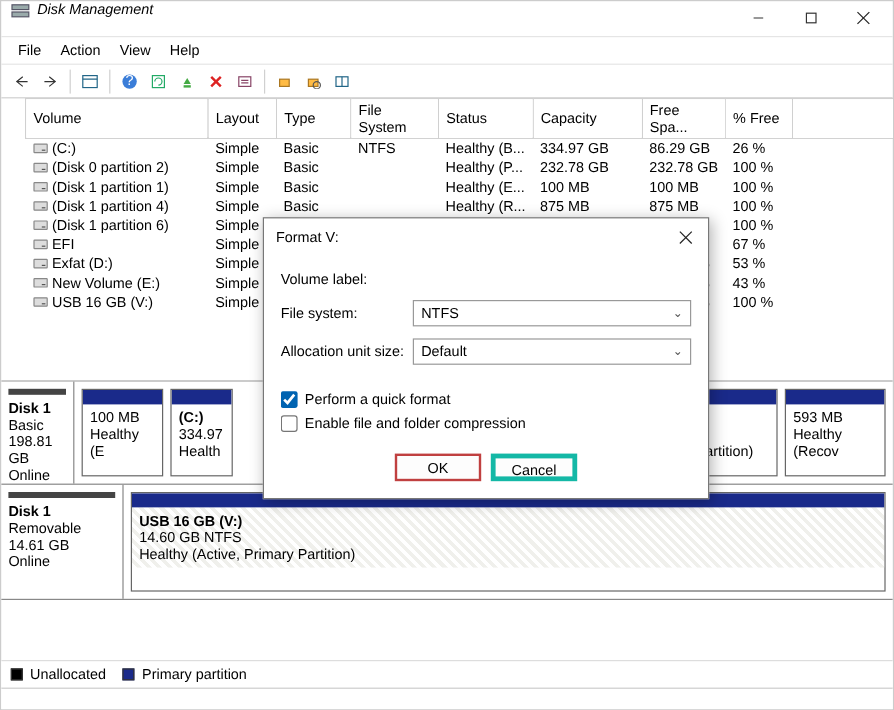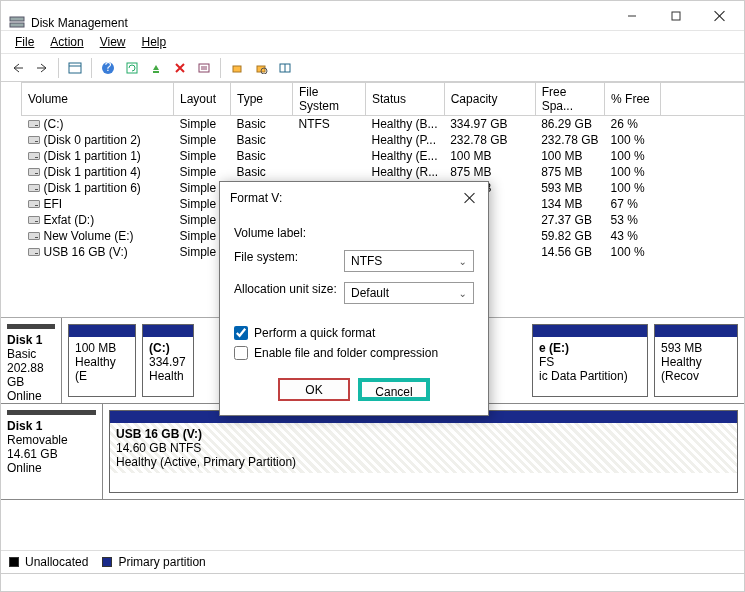--- a/index.html
+++ b/index.html
@@ -1,22 +1,22 @@
 <!DOCTYPE html>
 <html><head>
 <meta charset="utf-8">
 <style>
 * { box-sizing: border-box; margin: 0; padding: 0; font-family: "Segoe UI", Tahoma, sans-serif; font-size: 12px; }
 body { background: #fff; width: 745px; height: 592px; overflow: hidden; position: relative; border: 1px solid #ccc; }
-.titlebar { height: 30px; display: flex; align-items: flex-end; padding: 0 2px; border-bottom: 1px solid #e5e5e5; }
+.titlebar { height: 30px; display: flex; align-items: flex-start; padding: 0 2px; border-bottom: 1px solid #e5e5e5; font-style: italic; }
 .titlebar .icon { width: 16px; height: 16px; margin: 0 6px; }
 .titlebar .title { flex: 1; font-size: 12px; }
 .titlebar .wbtn { width: 44px; height: 28px; display: flex; align-items: center; justify-content: center; color: #333; }
 .menubar { padding: 2px 8px; display: flex; gap: 4px; border-bottom: 1px solid #e5e5e5; }
-.menubar .mitem { padding: 2px 6px; text-decoration: underline; }
+.menubar .mitem { padding: 2px 6px; }
 .toolbar { padding: 3px 6px; display: flex; align-items: center; gap: 2px; border-bottom: 1px solid #d0d0d0; height: 28px; }
 .toolbar .tbtn { width: 22px; height: 22px; display: flex; align-items: center; justify-content: center; border: 1px solid transparent; }
 .toolbar .sep { width: 1px; height: 20px; background: #d0d0d0; margin: 0 3px; }
 .vol-table { width: 100%; border-collapse: collapse; margin-left: 20px; }
 .vol-table th { text-align: left; font-weight: normal; background: #fff; border: 1px solid #d0d0d0; padding: 2px 6px; font-size: 12px; position: relative; }
 .vol-table td { padding: 1px 6px; white-space: nowrap; overflow: hidden; text-overflow: ellipsis; }
 .vol-table td:first-child { display: flex; align-items: center; gap: 4px; }
 .drive-icon { width: 12px; height: 8px; background: #ddd; border: 1px solid #888; border-radius: 1px; display: inline-block; position: relative; flex-shrink: 0; }
 .drive-icon::after { content: ''; position: absolute; bottom: 1px; right: 1px; width: 3px; height: 1px; background: #555; }
 .volumes { height: 236px; overflow: auto; border-bottom: 1px solid #aaa; }
@@ -27,25 +27,25 @@
 .disk-parts { flex: 1; display: flex; padding: 6px; gap: 6px; }
 .part-box { border: 1px solid #666; padding: 0; overflow: hidden; font-size: 11px; }
 .part-box .bar { height: 12px; background: #1a2a8a; }
 .part-box .inner { padding: 4px 6px; }
 .part-box.hatch .inner { background-image: repeating-linear-gradient(45deg, #fff, #fff 3px, #f0f0ec 3px, #f0f0ec 6px); }
 .legend { position: absolute; bottom: 18px; left: 0; right: 0; padding: 4px 8px; font-size: 12px; display: flex; align-items: center; gap: 6px; border-top: 1px solid #ddd; background:#fff; }
 .legend .sw { width: 10px; height: 10px; display: inline-block; border: 1px solid #333; }
 .statusbar { position: absolute; bottom: 0; left: 0; right: 0; height: 18px; border-top: 1px solid #ccc; background: #fff; }
 
 
-.dialog { position: absolute; left: 218px; top: 180px; width: 270px; background: #fff; border: 1px solid #777; box-shadow: 2px 2px 12px rgba(0,0,0,0.3); }
+.dialog { position: absolute; left: 218px; top: 180px; width: 372px; background: #fff; border: 1px solid #777; box-shadow: 2px 2px 12px rgba(0,0,0,0.3); }
 .dialog .dlg-title { display: flex; align-items: center; padding: 8px 10px 4px; }
 .dialog .dlg-title .t { flex: 1; font-size: 12px; }
 .dialog .dlg-body { padding: 6px 14px 14px; }
-.dialog .row { display: flex; align-items: flex-start; margin: 10px 0; }
+.dialog .row { display: flex; align-items: center; margin: 10px 0; }
 .dialog .row label { width: 110px; font-size: 12px; }
 .dialog .row input[type=text], .dialog .row .select { flex: 1; border: 1px solid #999; height: 22px; padding: 2px 6px; font-size: 12px; }
 .dialog .row .select { display: flex; align-items: center; justify-content: space-between; }
 .dialog .chk { margin: 6px 0; display: flex; align-items: center; gap: 6px; font-size: 12px; }
 .dialog .chk input[type=checkbox] { width: 14px; height: 14px; accent-color: #0063b1; }
 .dialog .btns { display: flex; justify-content: center; gap: 8px; margin-top: 18px; }
 .dialog .btn { width: 72px; height: 23px; text-align: center; line-height: 20px; font-size: 12px; background: #fdfdfd; border: 4px solid #14b8a6; }
 .dialog .btn.primary { border: 2px solid #c04040; }
 .close-x { width: 16px; height: 16px; position: relative; cursor: pointer; }
 .close-x::before, .close-x::after { content:''; position:absolute; left:7px; top:1px; width:1px; height:14px; background:#222; }
@@ -271,21 +271,21 @@
         </tr>
       </tbody>
 </table>
 </div>
 
 <div class="disk-panel" style="height:86px;">
   <div class="disk-side">
     <div class="stripe"></div>
     <b>Disk 1</b><br>
     <span>Basic</span><br>
-    <span>202.88 GB</span><br>
+    <span>198.81 GB</span><br>
     <span>Online</span>
   </div>
   <div class="disk-parts" id="disk1-parts">
       <div class="part-box" style="width: 68px;">
         <div class="bar"></div>
         <div class="inner">100 MB<br>Healthy (E</div>
       </div>
       <div class="part-box" style="width: 52px;">
         <div class="bar"></div>
         <div class="inner"><b>(C:)</b><br>334.97<br>Health</div>

